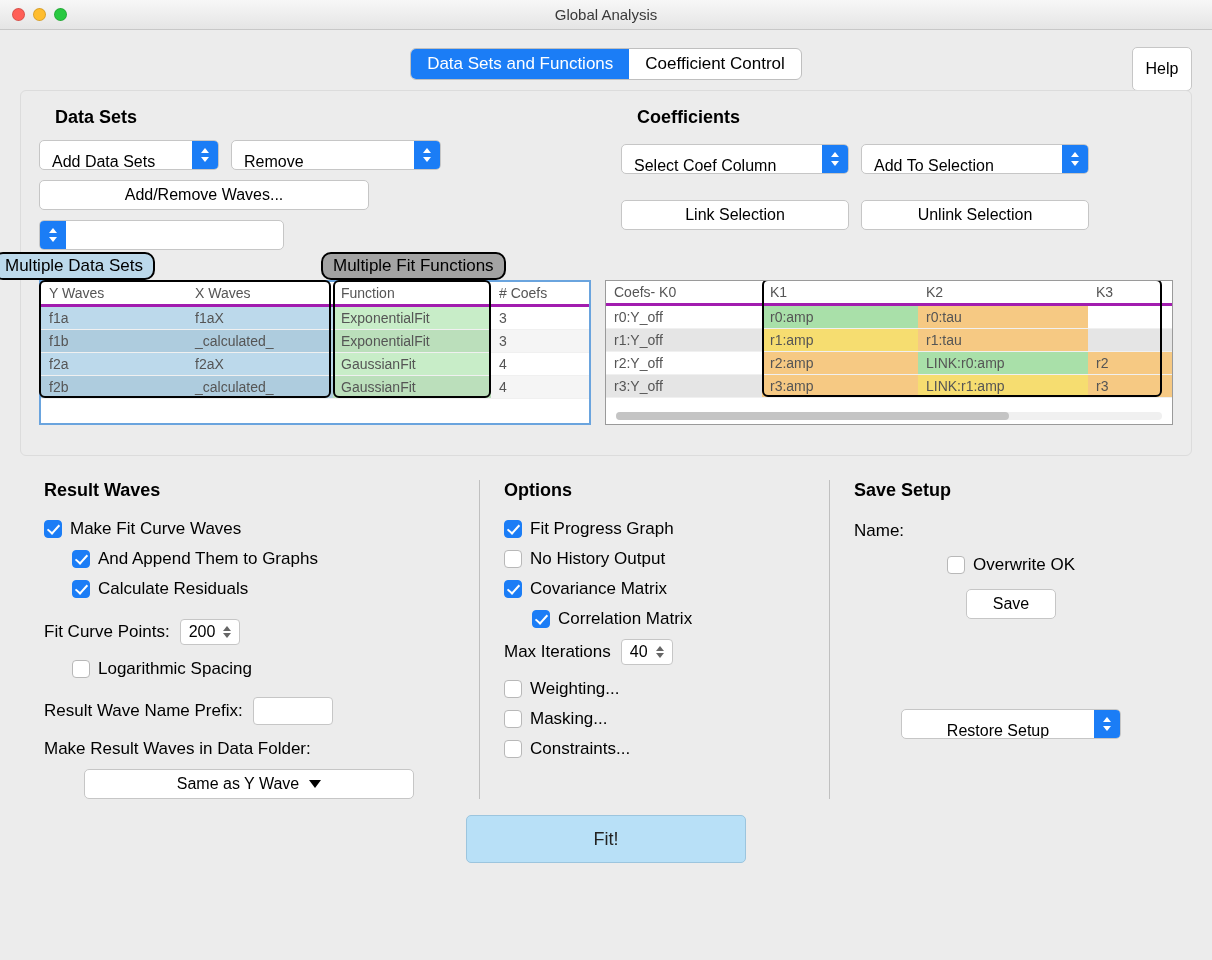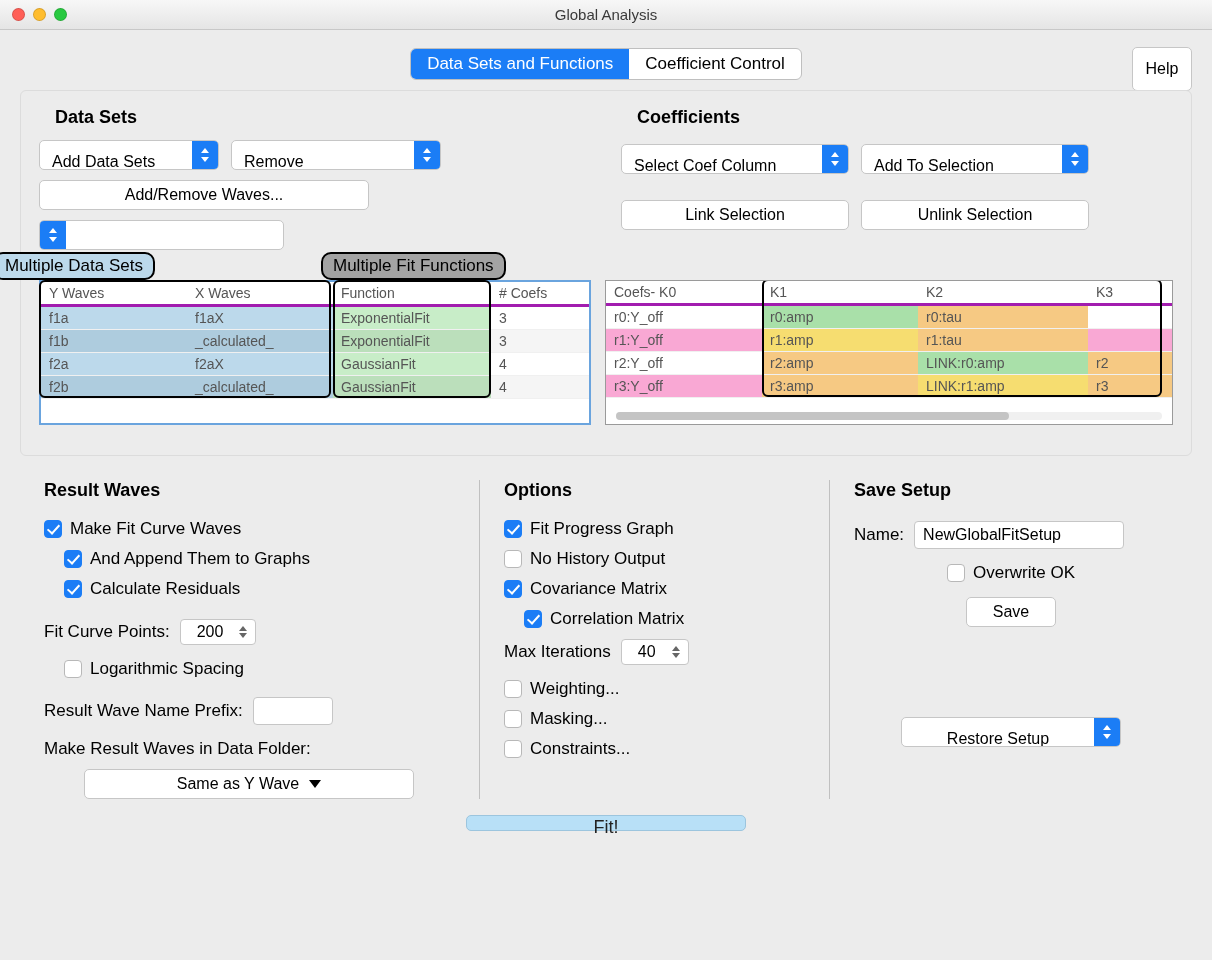--- a/index.html
+++ b/index.html
@@ -54,21 +54,21 @@
 .left-tbl td:nth-child(1), .left-tbl td:nth-child(2) { background: #bcd9eb; }
 .left-tbl tr.alt td:nth-child(1), .left-tbl tr.alt td:nth-child(2) { background: #aeccde; }
 .left-tbl td:nth-child(3) { background: #c8edc8; }
 .left-tbl tr.alt td:nth-child(3) { background: #bbdfbb; }
 
 
 .cell-green { background: #a9e0a9 !important; }
 .cell-orange { background: #f6c983 !important; }
 .cell-yellow { background: #f6dd70 !important; }
 .right-tbl td { background: #fff; }
-.right-tbl tr.alt td { background: #f9a8d4; }
+.right-tbl tr.alt td { background: #e5e5e5; }
 
 
 .colbox { position: absolute; border: 2px solid #000; border-radius: 6px; pointer-events: none; z-index: 3; }
 
 
 .callout { position: absolute; border: 2px solid #000; border-radius: 10px; padding: 2px 10px; font-size: 17px; z-index: 4; }
 .callout.blue { background: #bcd9eb; }
 .callout.green { background: #a3a3a3; }
 
 
@@ -81,35 +81,35 @@
 .bottom .sec:not(:last-child) { border-right: 1px solid #c0c0c0; }
 .bottom .sec.resw { flex: 0 0 460px; }
 .bottom .sec.opts { flex: 0 0 350px; }
 .bottom .sec.save { flex: 1; }
 .subtitle { font-weight: 600; font-size: 18px; margin-bottom: 18px; }
 
 .chk { display: flex; align-items: center; gap: 8px; font-size: 17px; margin-bottom: 10px; }
 .cbox { width: 18px; height: 18px; border-radius: 4px; border: 1px solid #b8b8b8; background: #fff; position: relative; flex-shrink: 0; }
 .cbox.checked { background: #1b7df6; border-color: #1b7df6; }
 .cbox.checked::after { content: ""; position: absolute; left: 5px; top: 1px; width: 5px; height: 10px; border-right: 2px solid #fff; border-bottom: 2px solid #fff; transform: rotate(42deg); }
-.indent { margin-left: 20px; }
+.indent { margin-left: 28px; }
 
 .ninput { display: inline-flex; align-items: center; border: 1px solid #c6c6c6; border-radius: 4px; background: #fff; height: 26px; }
-.ninput span { padding: 0 16px; font-size: 16px; }
+.ninput span { padding: 0 8px; font-size: 16px; }
 .ninput .stepper { width: 16px; height: 100%; display: flex; flex-direction: column; justify-content: center; }
 .ninput .stepper div { width: 0; height: 0; border-left: 4px solid transparent; border-right: 4px solid transparent; }
 .ninput .stepper .up { border-bottom: 5px solid #666; margin-bottom: 2px; }
 .ninput .stepper .dn { border-top: 5px solid #666; }
 
 .tinput { border: 1px solid #c6c6c6; border-radius: 4px; background: #fff; height: 28px; padding: 0 8px; font-size: 16px; }
 
 .dd { display: inline-flex; align-items: center; border: 1px solid #c6c6c6; border-radius: 5px; background: #fff; height: 30px; padding: 0 12px; font-size: 16px; gap: 10px; }
 .dd .tri { width: 0; height: 0; border-left: 6px solid transparent; border-right: 6px solid transparent; border-top: 8px solid #000; }
 
-.fit-btn { display: block; margin: 16px auto 0; width: 280px; height: 16px; background: #b8e0f7; border: 1px solid #9cc5de; border-radius: 5px; font-size: 18px; color: #222; }
+.fit-btn { display: block; margin: 16px auto 0; width: 280px; height: 48px; background: #b8e0f7; border: 1px solid #9cc5de; border-radius: 5px; font-size: 18px; color: #222; }
 
 .lblrow { display: flex; align-items: center; gap: 10px; font-size: 17px; margin-bottom: 14px; }
 </style>
 </head>
 <body>
 
 <div class="titlebar">
   <div class="traffic">
     <div class="tl red"></div>
     <div class="tl yel"></div>
@@ -347,21 +347,20 @@
       <div class="chk">
           <div class="cbox"></div>
           <span>Constraints...</span>
         </div>
     </div>
 
     <div class="sec save">
       <div class="subtitle">Save Setup</div>
       <div class="lblrow" style="margin-top:20px">
         <span>Name:</span>
-        <input class="tinput" style="width: 210px;" value="NewGlobalFitSetup">
       </div>
       <div class="chk" style="justify-content:center; margin-top:10px">
           <div class="cbox"></div>
           <span>Overwrite OK</span>
         </div>
       <div style="text-align:center; margin-top:14px">
         <button class="mbtn" style="width:90px">Save</button>
       </div>
       <div style="text-align:center; margin-top:90px">
         <div class="msel" style="width:220px">

